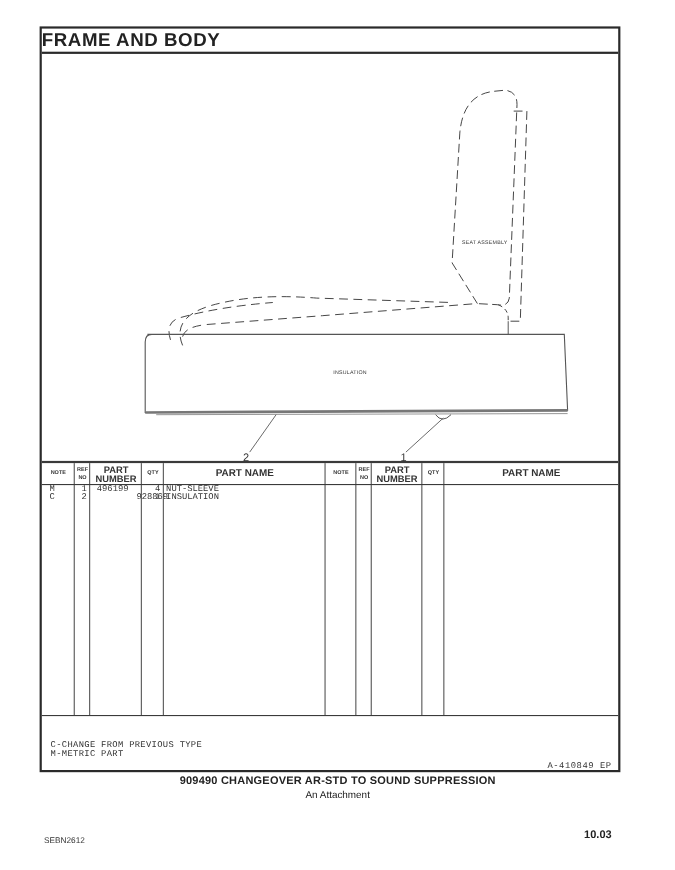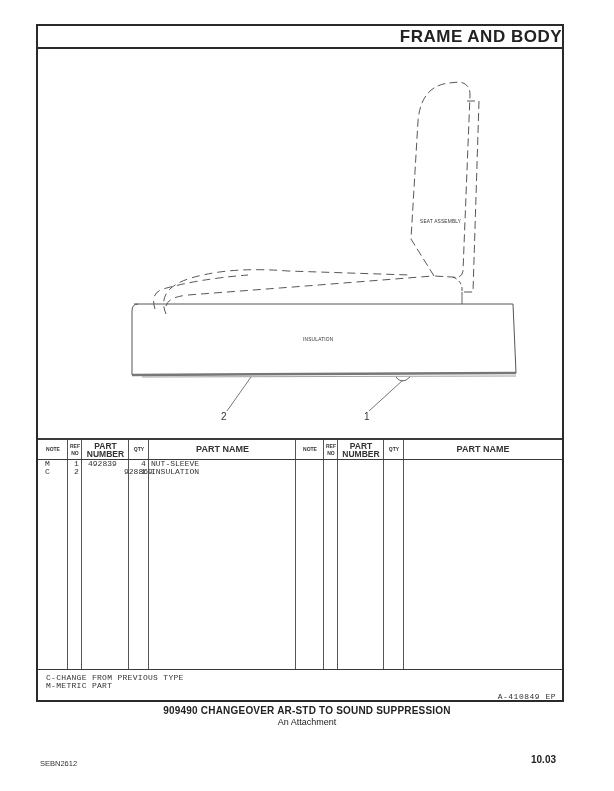--- a/index.html
+++ b/index.html
@@ -1,22 +1,22 @@
 <!DOCTYPE html>
 <html><head>
 <meta charset="utf-8">
 <style>
   html, body { margin:0; padding:0; background:#fff; }
   body { width:614px; height:791px; position:relative; overflow:hidden; font-family:"Liberation Sans", sans-serif; color:#222; }
   .frame { position:absolute; left:36px; top:24px; width:528px; height:678px; border:2px solid #2a2a2a; box-sizing:border-box; }
-  .title-bar { position:absolute; left:0; top:0; right:0; height:21px; border-bottom:2px solid #2a2a2a; text-align:right; }
+  .title-bar { position:absolute; left:0; top:0; right:0; height:21px; border-bottom:2px solid #2a2a2a; text-align:left; }
   .title { font-family:"Liberation Sans", sans-serif; font-weight:bold; font-size:17px; letter-spacing:0.5px; line-height:21px; color:#222; }
   .drawing { position:absolute; left:0; top:23px; width:524px; height:390px; }
   .drawing svg { position:absolute; left:0; top:0; }
-  .table { position:absolute; left:0; top:412px; width:524px; height:232px; border-top:2px solid #3a3a3a; border-bottom:1.5px solid #3a3a3a; box-sizing:border-box; }
+  .table { position:absolute; left:0; top:393px; width:524px; height:232px; border-top:2px solid #3a3a3a; border-bottom:1.5px solid #3a3a3a; box-sizing:border-box; }
   .col { position:absolute; top:0; bottom:0; border-right:1px solid #555; box-sizing:border-box; }
   .hdr { position:absolute; top:0; height:19px; border-bottom:1.5px solid #3a3a3a; left:0; right:0; }
   .hcell { position:absolute; top:0; height:19px; display:flex; align-items:center; justify-content:center; text-align:center; font-weight:bold; color:#333; line-height:7px; }
   .h-small { font-size:5px; }
   .h-med { font-size:8.5px; line-height:8px; }
   .h-big { font-size:9px; }
   .row { position:absolute; left:0; height:8px; width:524px; font-family:"Liberation Mono", monospace; font-size:8px; line-height:8px; color:#333; }
   .row span { position:absolute; top:0; }
   .legend { position:absolute; left:0; top:646px; width:524px; height:30px; }
   .legend .ln { position:absolute; left:8px; font-family:"Liberation Mono", monospace; font-size:8px; line-height:8px; color:#333; letter-spacing:0.3px; }
@@ -103,21 +103,21 @@
         <span>PART</span>
         <span>NUMBER</span>
       </div>
       <div class="hcell h-small" style="left:346px; width:20px;">QTY</div>
       <div class="hcell h-big" style="left:366px; width:158px;">PART NAME</div>
     </div>
 
     <div class="row" style="top:20px;">
       <span style="left:7px;">M</span>
       <span style="left:36px;">1</span>
-      <span style="left:50px;">492839</span>
+      <span style="left:50px;">496199</span>
       <span style="left:103px;">4</span>
       <span style="left:113px;">NUT-SLEEVE</span>
     </div>
     <div class="row" style="top:28px;">
       <span style="left:7px;">C</span>
       <span style="left:36px;">2</span>
       <span style="left:50px;margin-left:36px;">928869</span>
       <span style="left:103px;">1</span>
       <span style="left:113px;">INSULATION</span>
     </div>

